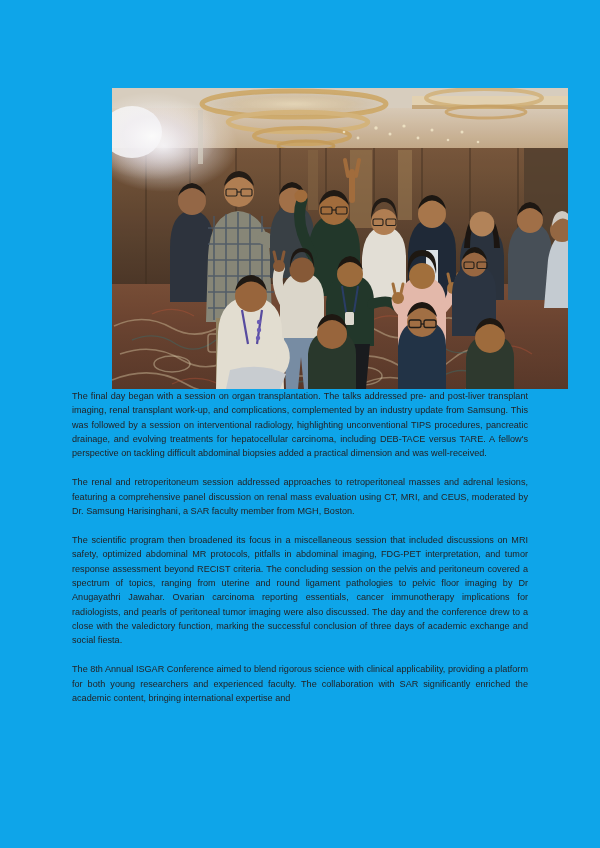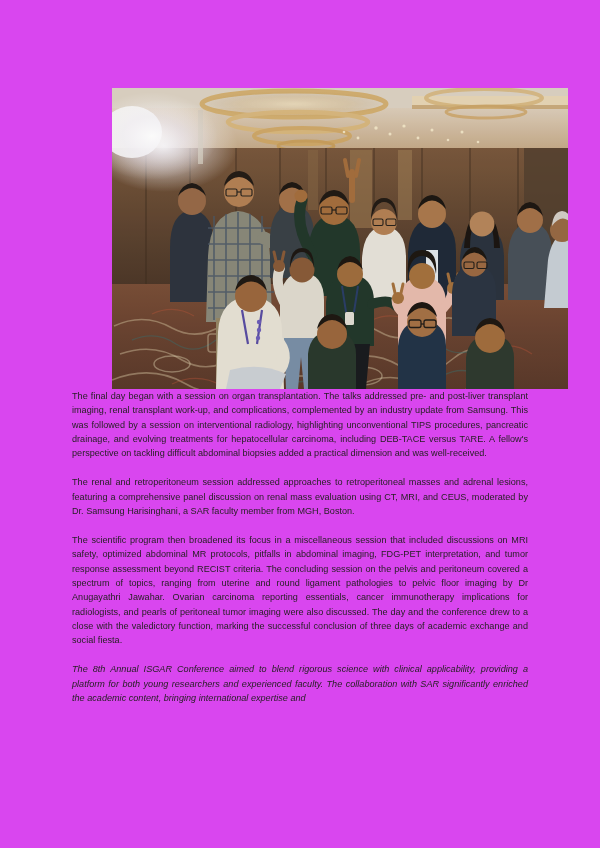--- a/index.html
+++ b/index.html
@@ -13,21 +13,21 @@
     height: 848px;
     position: relative;
     font-family: "Liberation Sans", sans-serif;
     color: #231f20;
     overflow: hidden;
   }
 
   .page {
     position: absolute;
     inset: 0;
-    background: #d946ef;
+    background: #0ea5e9;
   }
 
   
   .photo-figure {
     position: absolute;
     left: 72px;
     top: 72px;
     width: 456px;
     height: 301px;
     overflow: hidden;
@@ -45,21 +45,21 @@
   .article p {
     margin: 0 0 14.6px 0;
     font-size: 9.1px;
     line-height: 14.35px;
     text-align: justify;
     text-justify: inter-word;
     letter-spacing: 0.01px;
     color: #231f20;
     -webkit-font-smoothing: antialiased;
   }
-  .article p:last-child { margin-bottom: 0; font-style: italic; }
+  .article p:last-child { margin-bottom: 0; }
 </style>
 </head>
 <body>
 
 <div class="page">
 
   <figure class="photo-figure">
     <svg class="photo-svg" viewBox="0 0 456 301" preserveAspectRatio="none">
       <defs>
         <linearGradient id="ceilGrad" x1="0" y1="0" x2="0" y2="1">

